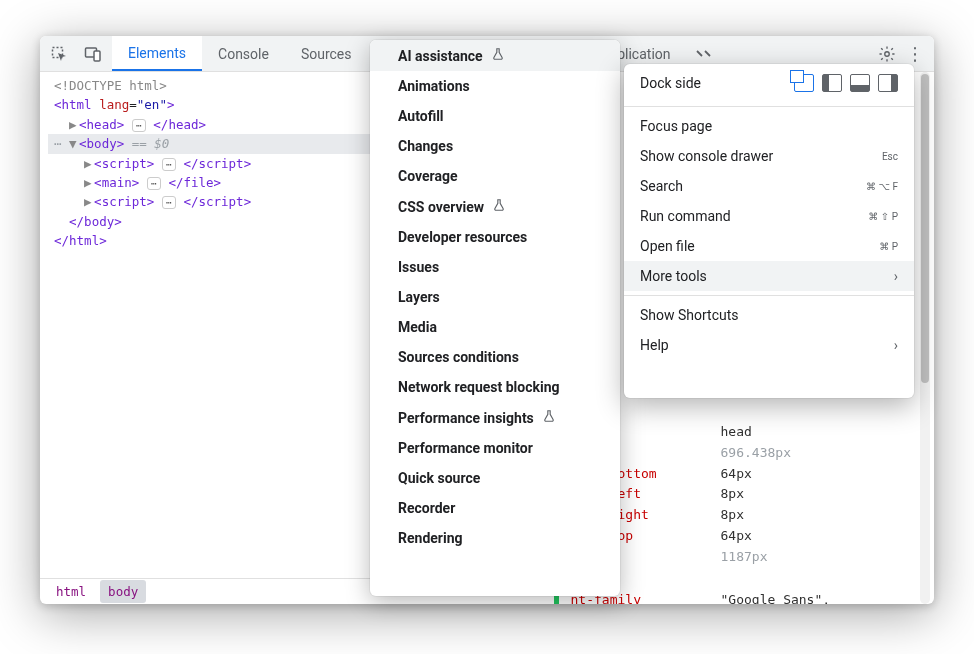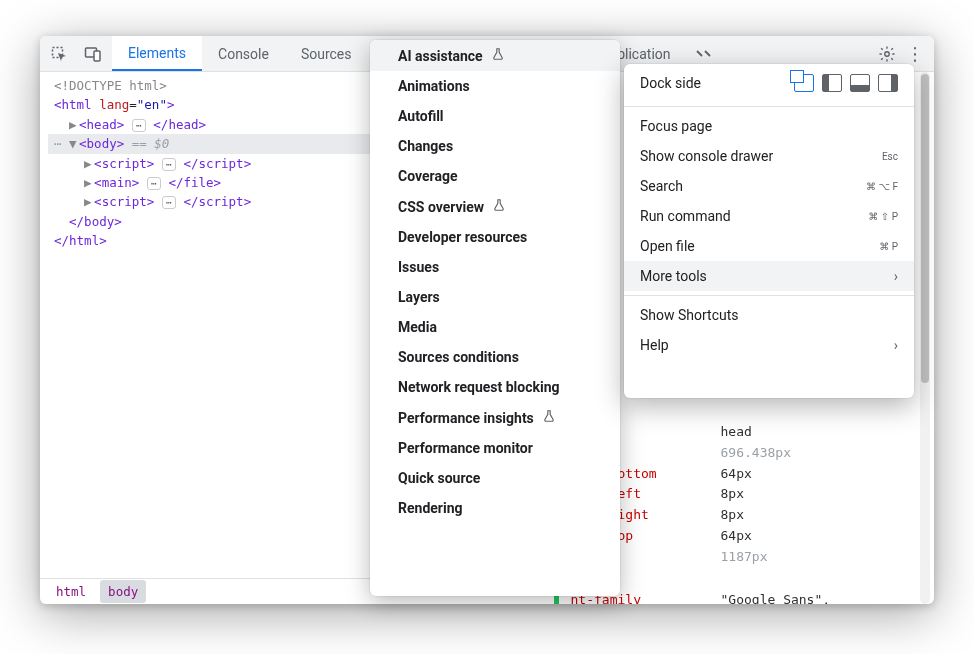--- a/index.html
+++ b/index.html
@@ -298,20 +298,23 @@
             <path d="M9 3h6M10 3v6l-5 9a2 2 0 0 0 1.8 3h10.4a2 2 0 0 0 1.8-3l-5-9V3"></path>
           </svg></span>
       </div>
       <div class="mt-item">
         <span>Performance monitor</span>
       </div>
       <div class="mt-item">
         <span>Quick source</span>
       </div>
       <div class="mt-item">
+        <span>Recorder</span>
+      </div>
+      <div class="mt-item">
         <span>Rendering</span>
       </div>
     </div>
 </div>
 
 <div class="settings-panel">
   <div class="sp-row head">
     <span class="sp-label">Dock side</span>
     <span class="dock-icons">
       <span class="dock-btn pop"></span>

